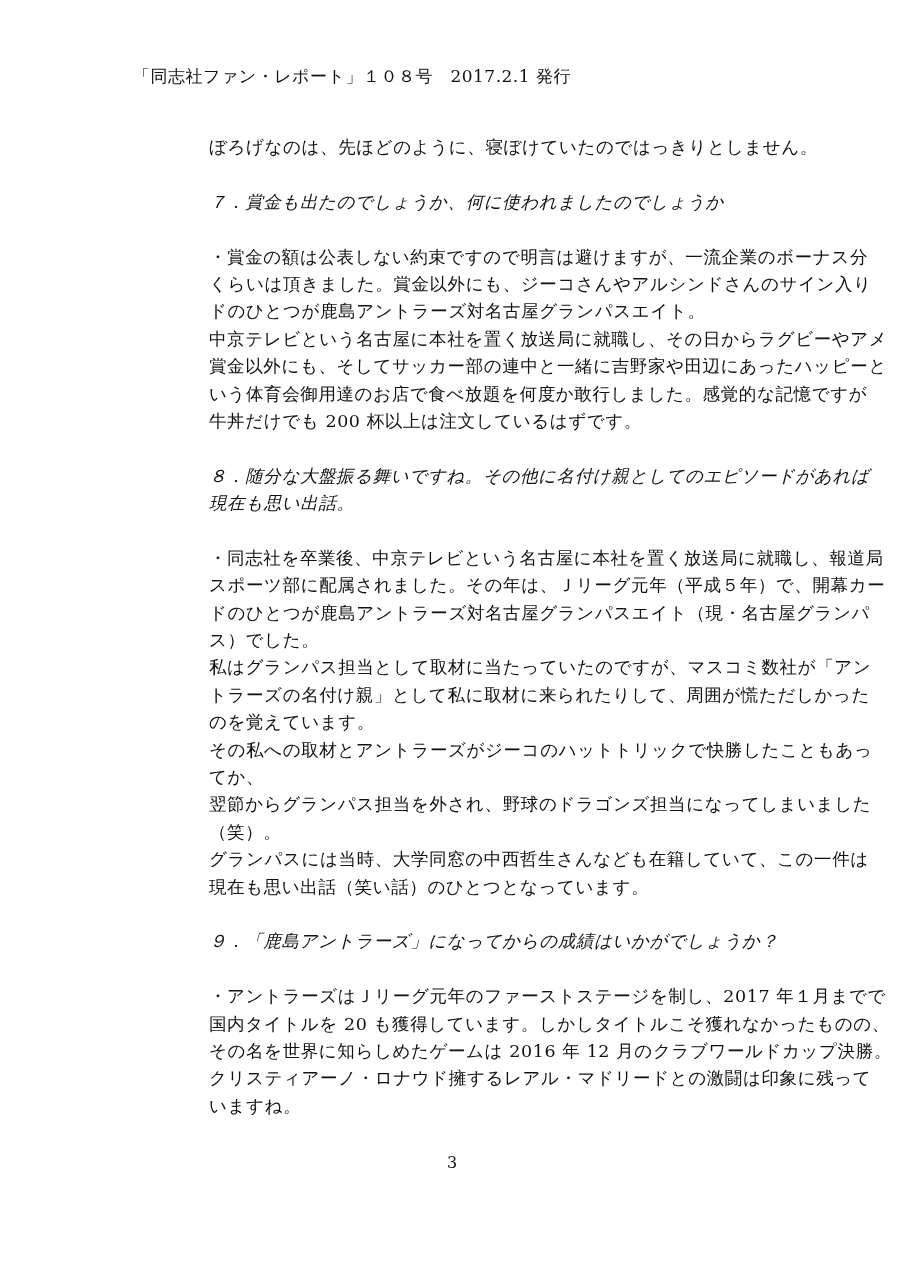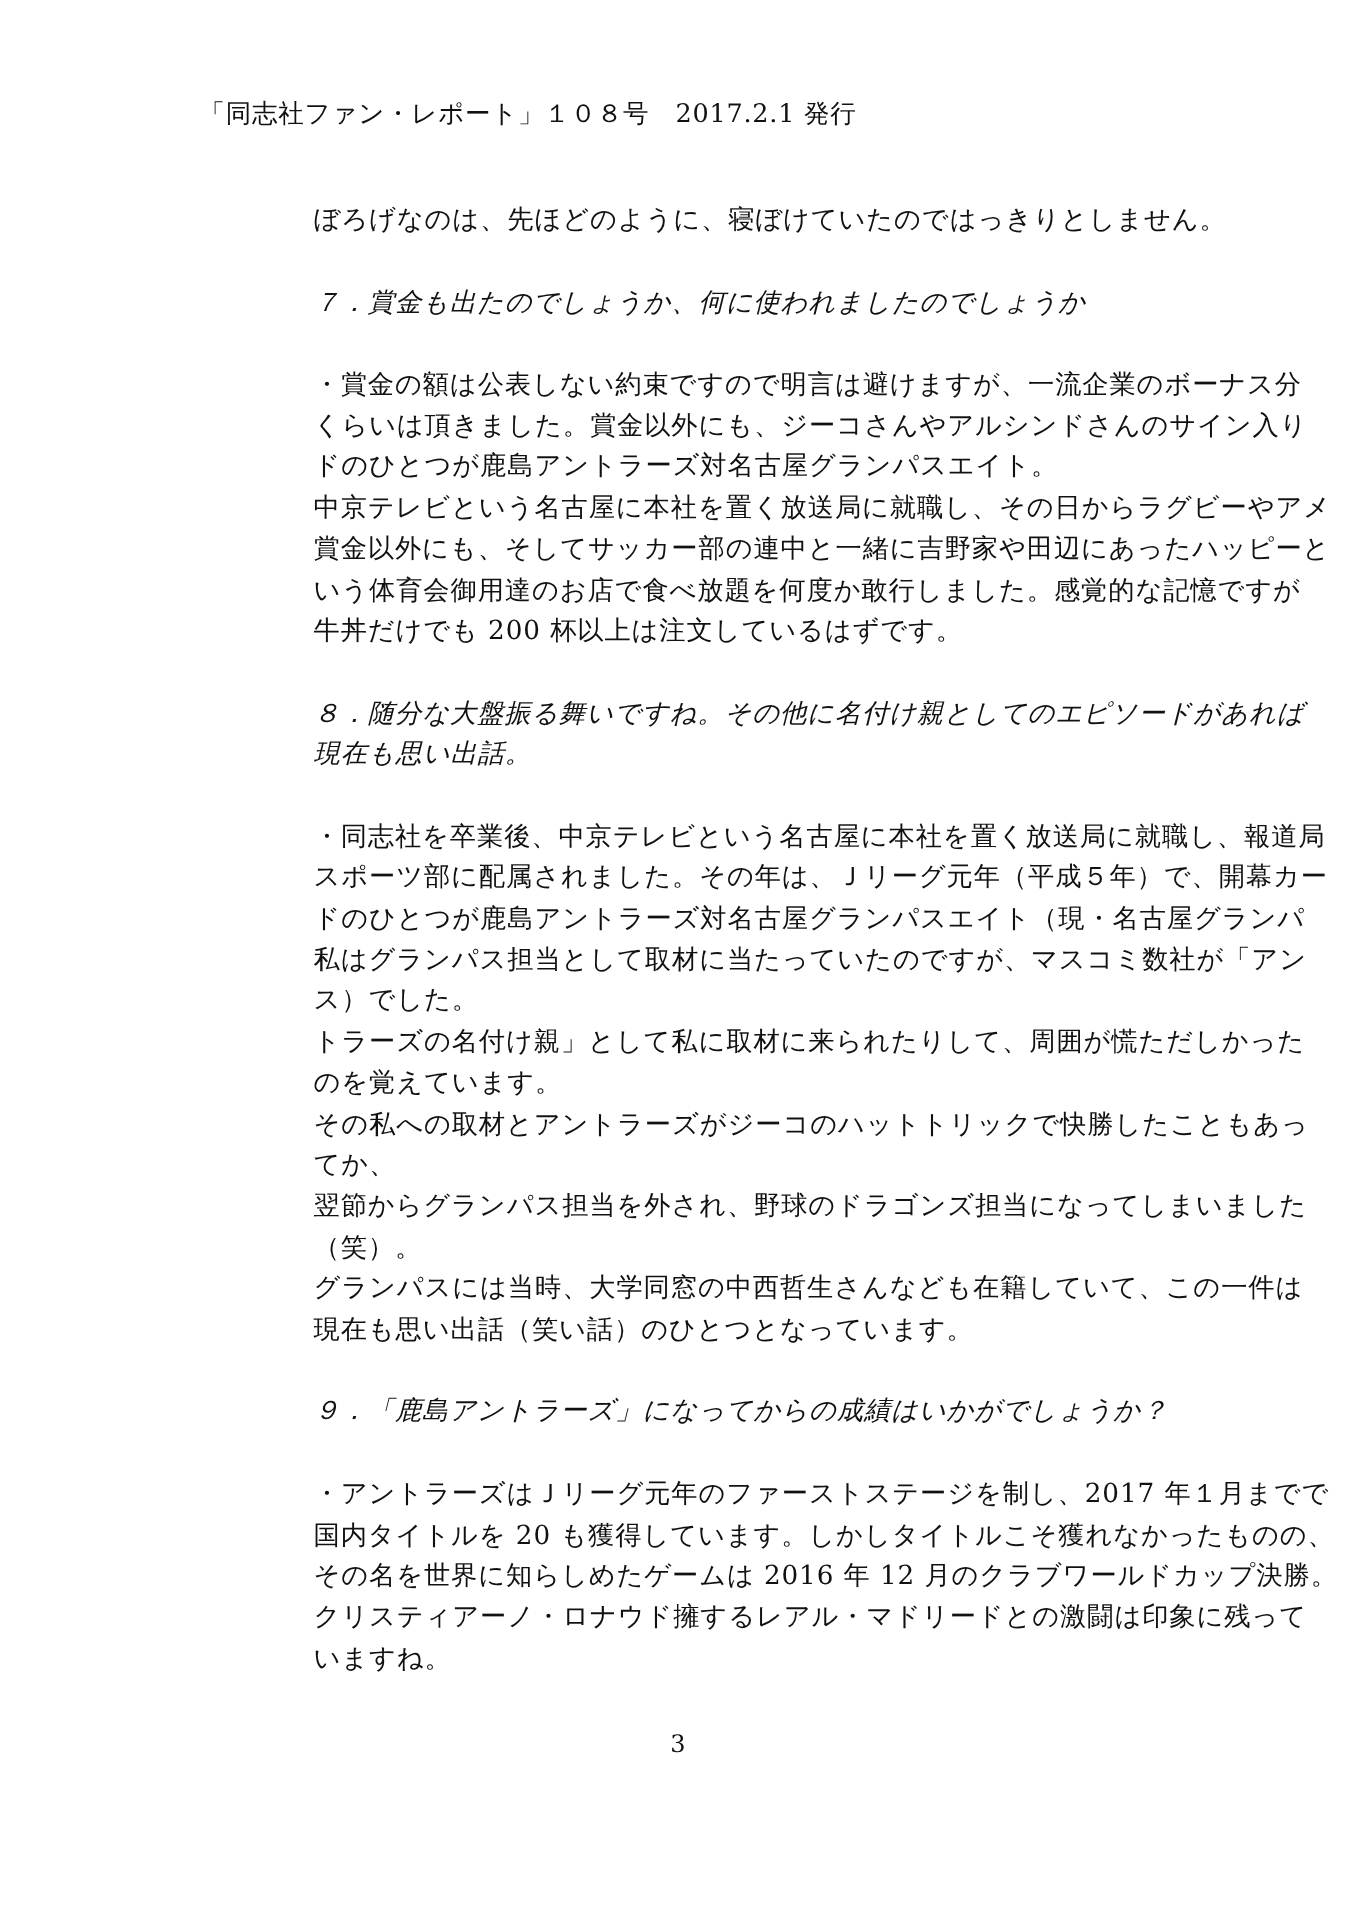--- a/index.html
+++ b/index.html
@@ -38,22 +38,22 @@
   <div>
     <div class="line q">８．随分な大盤振る舞いですね。その他に名付け親としてのエピソードがあれば</div>
     <div class="line q">現在も思い出話。</div>
   </div>
   <div class="gap"></div>
 
   <div>
     <div class="line">・同志社を卒業後、中京テレビという名古屋に本社を置く放送局に就職し、報道局</div>
     <div class="line">スポーツ部に配属されました。その年は、Ｊリーグ元年（平成５年）で、開幕カー</div>
     <div class="line">ドのひとつが鹿島アントラーズ対名古屋グランパスエイト（現・名古屋グランパ</div>
+    <div class="line">ス）でした。</div>
     <div class="line">私はグランパス担当として取材に当たっていたのですが、マスコミ数社が「アン</div>
-    <div class="line">ス）でした。</div>
     <div class="line">トラーズの名付け親」として私に取材に来られたりして、周囲が慌ただしかった</div>
     <div class="line">のを覚えています。</div>
     <div class="line">その私への取材とアントラーズがジーコのハットトリックで快勝したこともあっ</div>
     <div class="line">てか、</div>
     <div class="line">翌節からグランパス担当を外され、野球のドラゴンズ担当になってしまいました</div>
     <div class="line">（笑）。</div>
     <div class="line">グランパスには当時、大学同窓の中西哲生さんなども在籍していて、この一件は</div>
     <div class="line">現在も思い出話（笑い話）のひとつとなっています。</div>
   </div>
   <div class="gap"></div>

